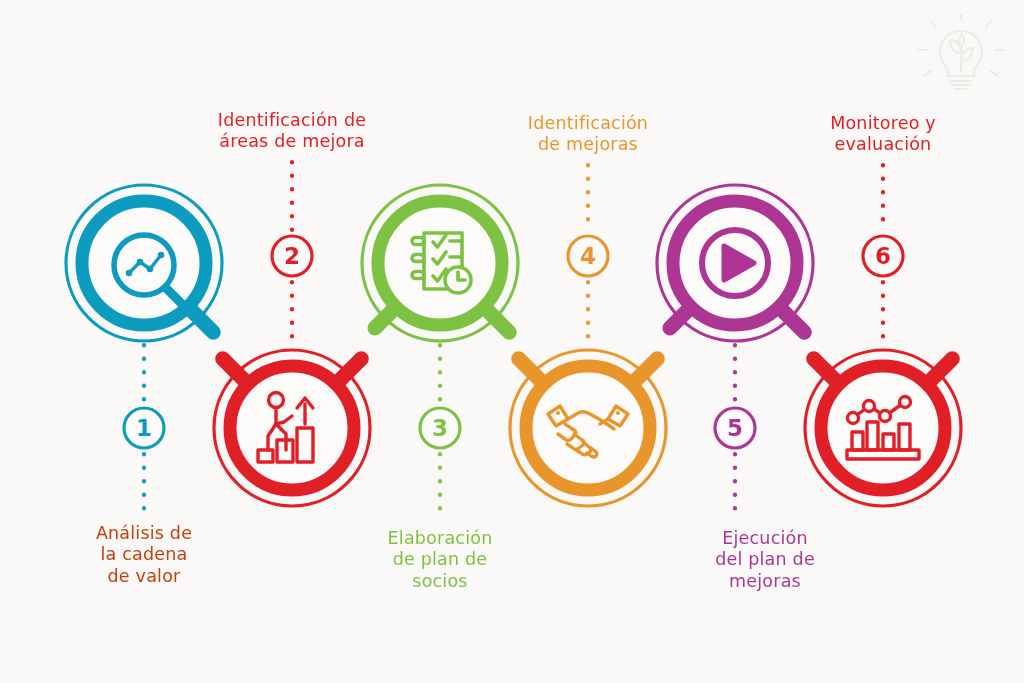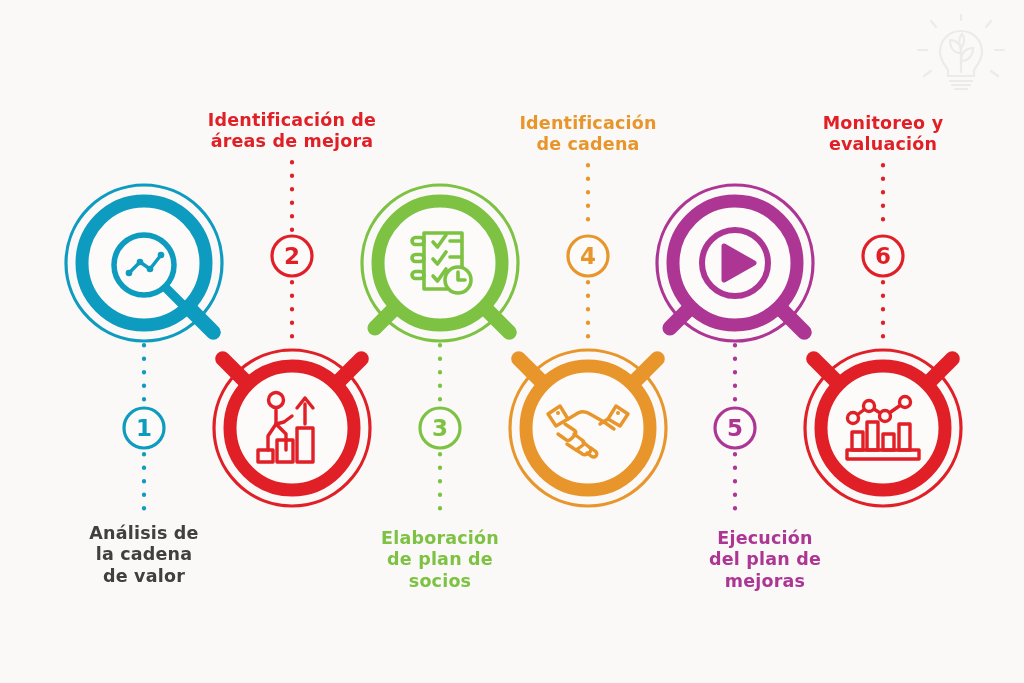--- a/index.html
+++ b/index.html
@@ -22,21 +22,21 @@
   #stage > svg {
     position: absolute;
     top: 0;
     left: 0;
   }
   .step-label {
     position: absolute;
     text-align: center;
     font-family: "DejaVu Sans", sans-serif;
     font-size: 17.5px;
-    font-weight: bold;
+    font-weight: normal;
     line-height: 1.22;
     letter-spacing: 0.2px;
     white-space: pre-line;
     pointer-events: none;
   }
   .lbl-top { transform: translate(-50%, 0); }
   .lbl-bottom { transform: translate(-50%, 0); }
   .watermark-wrap {
     position: absolute;
     top: 14px;
@@ -220,29 +220,29 @@
           <text x="0" y="8" text-anchor="middle" fill="#ad3694" font-family="&quot;DejaVu Sans&quot;, sans-serif" font-size="23" font-weight="bold">5</text>
         </g>
         <g transform="translate(883,256)">
           <circle cx="0" cy="0" r="20" fill="#fcfbf9" stroke="#e01f26" stroke-width="3.2"></circle>
           <text x="0" y="8" text-anchor="middle" fill="#e01f26" font-family="&quot;DejaVu Sans&quot;, sans-serif" font-size="23" font-weight="bold">6</text>
         </g>
       </g>
   </svg>
 
   <div id="labels">
-      <div class="step-label lbl-bottom" style="left: 144px; top: 523px; color: #404040;">Análisis de
+      <div class="step-label lbl-bottom" style="left: 144px; top: 523px; color: #c2410c;">Análisis de
 la cadena
 de valor</div>
       <div class="step-label lbl-top" style="left: 292px; top: 110px; color: rgb(224, 31, 38);">Identificación de
 áreas de mejora</div>
       <div class="step-label lbl-bottom" style="left: 440px; top: 528px; color: rgb(125, 194, 66);">Elaboración
 de plan de
 socios</div>
       <div class="step-label lbl-top" style="left: 588px; top: 113px; color: rgb(232, 150, 44);">Identificación
-de cadena</div>
+de mejoras</div>
       <div class="step-label lbl-bottom" style="left: 765px; top: 528px; color: rgb(173, 54, 148);">Ejecución
 del plan de
 mejoras</div>
       <div class="step-label lbl-top" style="left: 883px; top: 113px; color: rgb(224, 31, 38);">Monitoreo y
 evaluación</div>
     </div>
 </div>
 
 </body></html>

